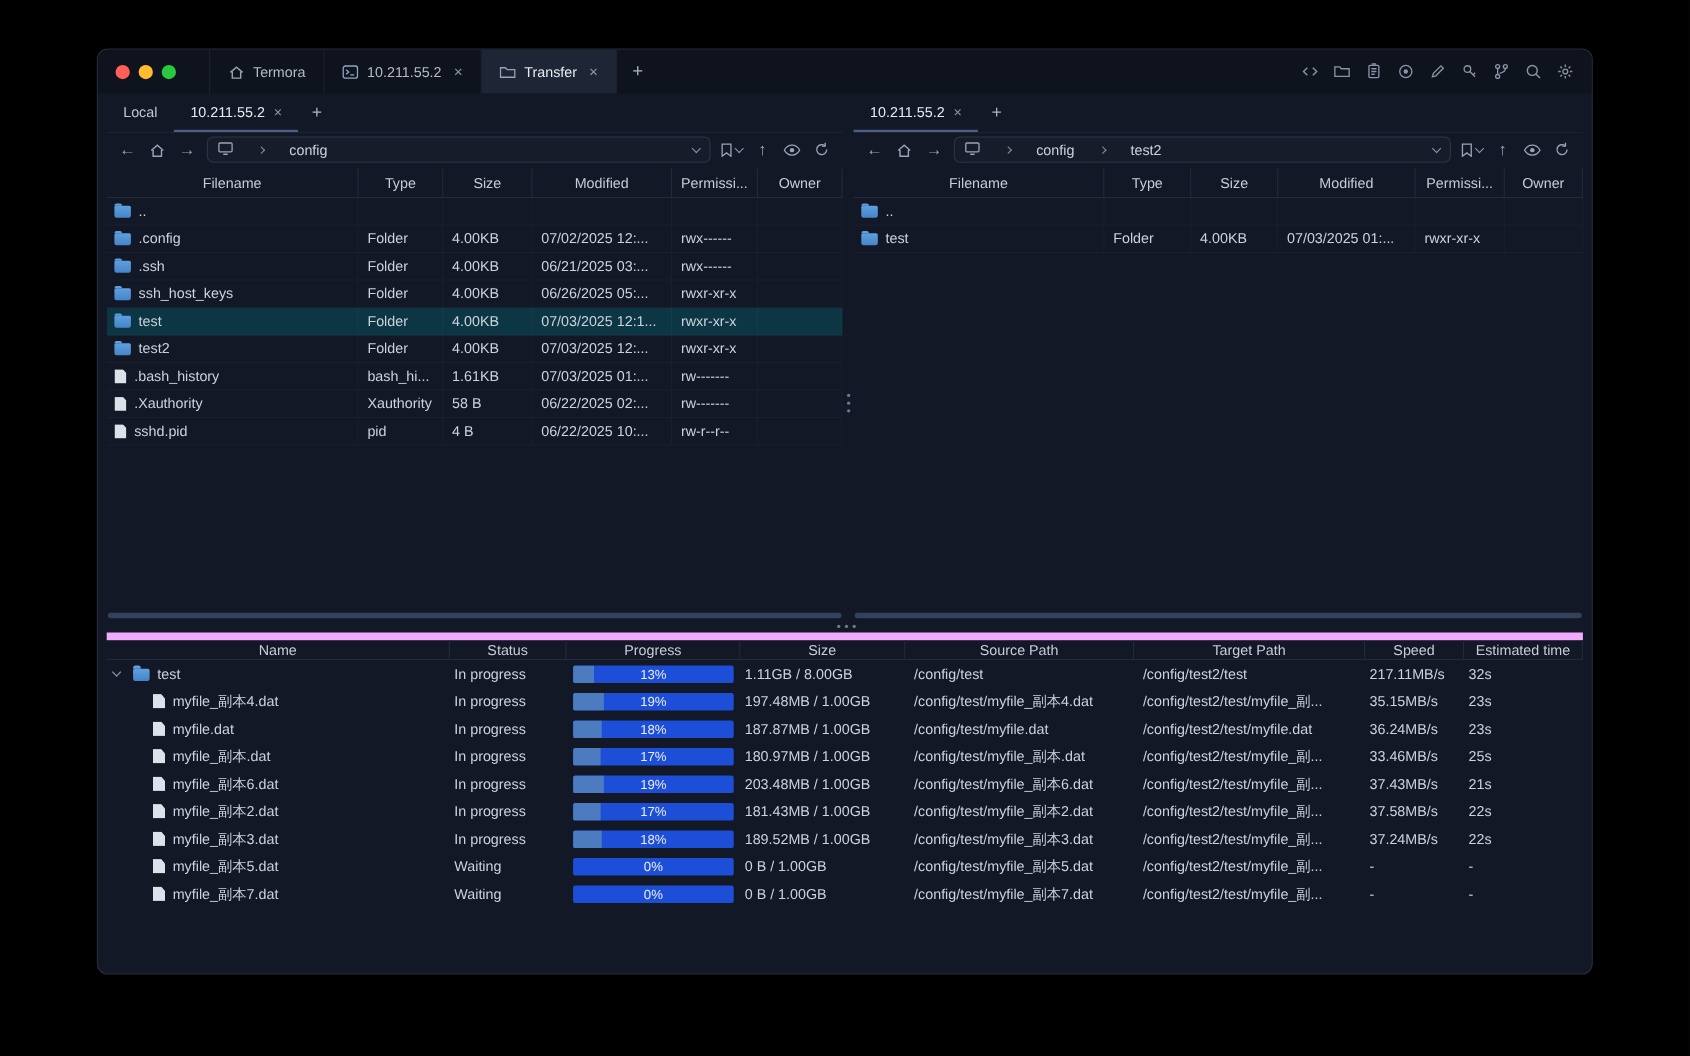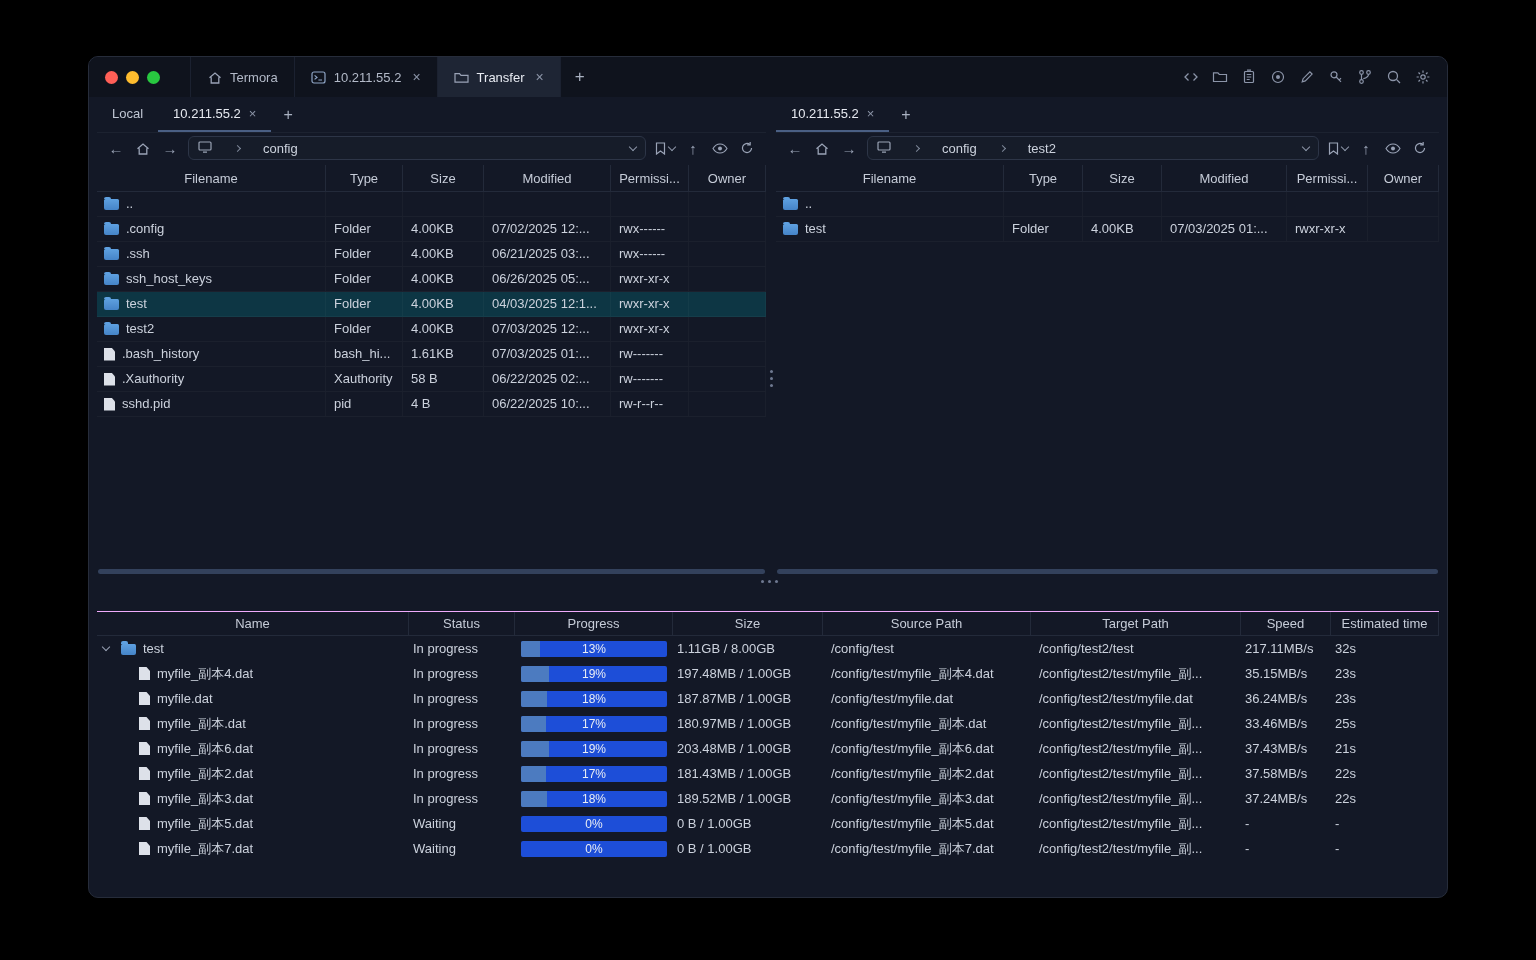--- a/index.html
+++ b/index.html
@@ -1,20 +1,20 @@
 <!DOCTYPE html>
 <html><head>
 <meta charset="utf-8">
 <style>
   * { margin:0; padding:0; box-sizing:border-box; }
   html,body { width:1536px; height:960px; background:#000; overflow:hidden;
               font-family:"Liberation Sans","DejaVu Sans",sans-serif; }
   .stage { position:relative; width:1536px; height:960px; }
 
-  .window { position:absolute; left:88px; top:56px; width:1360px; height:842px;
+  .window { position:absolute; left:88px; top:44px; width:1360px; height:842px;
             background:#131826; border:1px solid #262c3a; border-radius:10px;
             overflow:hidden; box-shadow:0 20px 60px rgba(0,0,0,.65);
             display:flex; flex-direction:column; color:#cdd3de; font-size:13px; }
 
   
   .titlebar { height:40px; background:#0f131d; display:flex; align-items:stretch; flex:0 0 auto; }
   .traffic { display:flex; align-items:center; gap:8px; padding:0 12px 0 16px; }
   .tl { width:13px; height:13px; border-radius:50%; display:inline-block; }
   .tl.red { background:#ff5f57; } .tl.yellow { background:#febc2e; } .tl.green { background:#28c840; }
 
@@ -80,21 +80,21 @@
                border-radius:1.5px 1.5px 2px 2px; position:relative; margin-top:1px; }
   .ic-folder::before { content:""; position:absolute; top:-2.5px; left:0; width:6.5px; height:2.5px;
                        background:#5ea0e0; border-radius:2px 2px 0 0; }
   .ic-file { width:11px; height:13px; background:#dde1e9;
              clip-path:polygon(0 0,68% 0,100% 30%,100% 100%,0 100%); }
 
   
   .transfer { flex:1; display:flex; flex-direction:column; min-height:0;
               --tcols:312px 106px 158px 150px 208px 210px 90px minmax(0,1fr); }
   .theader { display:grid; grid-template-columns:var(--tcols); height:25px;
-             border-top:1px solid #f0abfc; border-bottom:1px solid #232a3a;margin-top:24px; }
+             border-top:7px solid #f0abfc; border-bottom:1px solid #232a3a; }
   .thcell { display:flex; align-items:center; justify-content:center; color:#c6ccd8;
             border-right:1px solid #232a3a; overflow:hidden; white-space:nowrap; }
   .trow { display:grid; grid-template-columns:var(--tcols); height:25px; }
   .tcell { line-height:25px; padding:0 8px; white-space:nowrap; overflow:hidden; text-overflow:ellipsis; color:#ccd2dd; }
   .tcell.center { text-align:left; padding:0 4px; }
   .tcell.name { display:flex; align-items:center; padding-left:6px; }
   .expander { width:18px; flex:0 0 auto; display:flex; align-items:center; visibility:hidden; }
   .trow.expandable .expander { visibility:visible; }
   .trow.child .expander { width:36px; visibility:hidden; }
   .expander .cv { border-color:#98a1b4; }
@@ -311,21 +311,21 @@
     <div class="fcell">rwxr-xr-x</div>
     <div class="fcell"></div>
   </div>
               <div class="frow selected">
     <div class="fcell name">
       <span class="ficon ic-folder"></span>
       <span>test</span>
     </div>
     <div class="fcell">Folder</div>
     <div class="fcell">4.00KB</div>
-    <div class="fcell">04/03/2025 12:1...</div>
+    <div class="fcell">07/03/2025 12:1...</div>
     <div class="fcell">rwxr-xr-x</div>
     <div class="fcell"></div>
   </div>
               <div class="frow">
     <div class="fcell name">
       <span class="ficon ic-folder"></span>
       <span>test2</span>
     </div>
     <div class="fcell">Folder</div>
     <div class="fcell">4.00KB</div>

